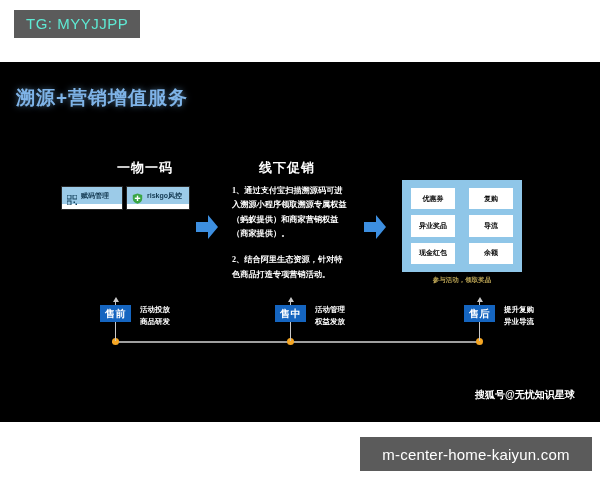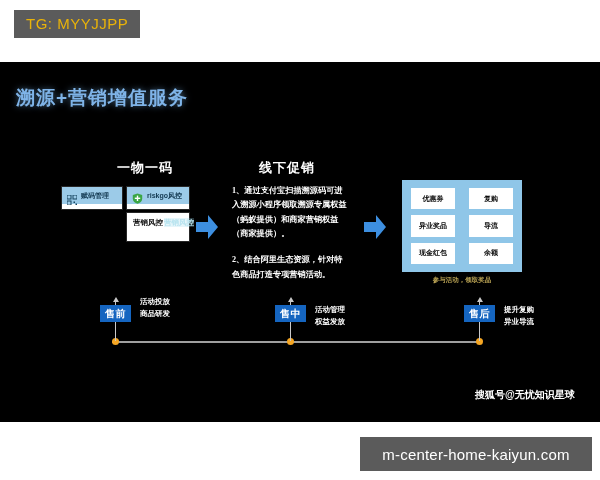--- a/index.html
+++ b/index.html
@@ -14,21 +14,21 @@
     font-family: "Liberation Sans", "DejaVu Sans", sans-serif;
     overflow: hidden;
   }
 
   
   .tg-badge {
     position: absolute;
     left: 14px;
     top: 10px;
     background: #5b5b5b;
-    color: #eab308;
+    color: #5eead4;
     font-size: 15px;
     letter-spacing: 0.5px;
     padding: 6px 12px 7px 12px;
     line-height: 1;
     white-space: nowrap;
   }
 
   
   .slide {
     position: absolute;
@@ -296,27 +296,20 @@
         <svg viewBox="0 0 11 11" width="11" height="11">
           <path d="M5.5 0.4 L10.2 2.1 V5.4 C10.2 8.2 8.1 10.1 5.5 10.7 C2.9 10.1 0.8 8.2 0.8 5.4 V2.1 Z" fill="#3aa544"></path>
           <rect x="4.8" y="2.6" width="1.4" height="5.4" fill="#ffffff"></rect>
           <rect x="2.8" y="4.6" width="5.4" height="1.4" fill="#ffffff"></rect>
         </svg>
       </span>
       <span class="lbl">riskgo风控</span>
     </div>
   </div>
 
-  <div class="card card-b-body">
-    <div class="card-body">
-      <div class="card-line">
-        <span>营销风控</span><span class="hl2">营销风控</span>
-      </div>
-    </div>
-  </div>
 
   <div class="arrow" style="left:196px; top:152px;">
     <svg viewBox="0 0 22 26" width="22" height="26">
       <path d="M0 8 H12 V1 L22 13 L12 25 V18 H0 Z" fill="#3d8fe0"></path>
     </svg>
   </div>
 
   <div class="para">
     <p>1、通过支付宝扫描溯源码可进入溯源小程序领取溯源专属权益（蚂蚁提供）和商家营销权益（商家提供）。</p>
     <p>2、结合阿里生态资源，针对特色商品打造专项营销活动。</p>
@@ -336,21 +329,21 @@
     <div class="chip">现金红包</div>
     <div class="chip">余额</div>
   </div>
   <div class="panel-caption">参与活动，领取奖品</div>
 
   <div class="timeline-line"></div>
 
   <div class="dot" style="left:112px;"></div>
   <div class="stem" style="left:115px;"></div>
   <div class="stage" style="left:100px; top:243px;">售前</div>
-  <div class="stage-note" style="left:140px; top:234px;">
+  <div class="stage-note" style="left:140px; top:242px;">
     <div>活动投放</div>
     <div>商品研发</div>
   </div>
 
   <div class="dot" style="left:287px;"></div>
   <div class="stem" style="left:290px;"></div>
   <div class="stage" style="left:275px; top:243px;">售中</div>
   <div class="stage-note" style="left:315px; top:242px;">
     <div>活动管理</div>
     <div>权益发放</div>

